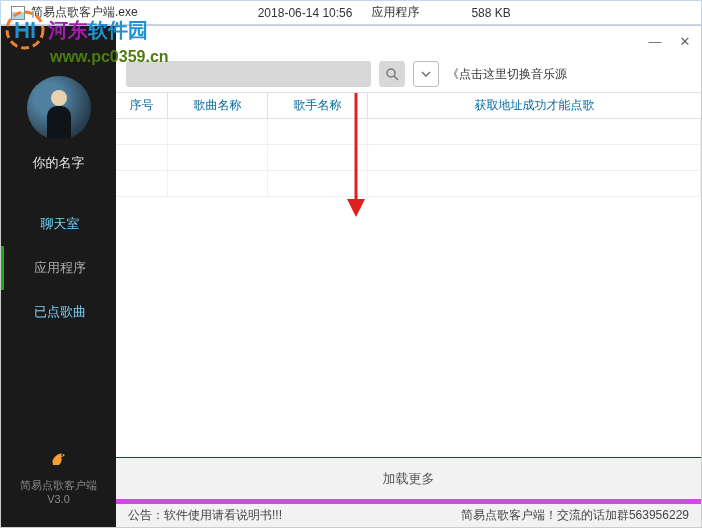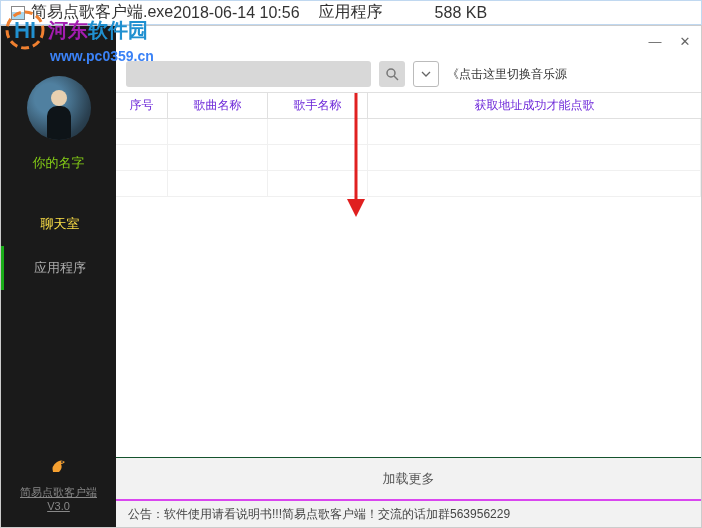--- a/index.html
+++ b/index.html
@@ -1,68 +1,68 @@
 <!DOCTYPE html>
 <html><head>
   <meta charset="utf-8">
   <style>
     * { margin: 0; padding: 0; box-sizing: border-box; font-family: "Microsoft YaHei", sans-serif; }
     body { width: 702px; height: 528px; position: relative; background: #fff; overflow: hidden; }
     
-    .file-bar { position: absolute; top: 0; left: 0; right: 0; height: 25px; background: #fff; border: 1px solid #c0d8f0; display: flex; align-items: center; padding: 0 10px; font-size: 16px; color: #333; text-align: center; }
+    .file-bar { position: absolute; top: 0; left: 0; right: 0; height: 25px; background: #fff; border: 1px solid #c0d8f0; display: flex; align-items: center; padding: 0 10px; font-size: 12px; color: #333; text-align: center; }
     .file-bar .fname { flex: 0 0 auto; margin-left: 20px; }
-    .file-bar .fdate { }
+    .file-bar .fdate { margin-left: 120px; }
     .file-bar .ftype { margin-left: 19px; }
     .file-bar .fsize { margin-left: 52px; }
     .file-icon { width: 14px; height: 14px; background: linear-gradient(#fff 40%, #a8d8f0 40%); border: 1px solid #888; position: absolute; left: 10px; }
     
     .watermark { position: absolute; top: 10px; left: 5px; z-index: 100; pointer-events: none; }
     .watermark .logo { display: flex; align-items: center; }
     .watermark .logo-icon { width: 40px; height: 40px; }
     .watermark .logo-text { font-size: 20px; font-weight: bold; color: #2090d0; margin-left: 3px; }
     .watermark .logo-text .orange { color: #a21caf; }
-    .watermark .url { font-size: 14px; font-weight: bold; color: #3b82f6; margin-top: -2px; margin-left: 45px; }
+    .watermark .url { font-size: 16px; font-weight: bold; color: #4d7c0f; margin-top: -2px; margin-left: 45px; }
     
     .app-window { position: absolute; top: 25px; left: 0; right: 0; bottom: 0; display: flex; border: 1px solid #ccc; background: #fff; }
     
     .sidebar { width: 115px; background: #1a1a1a; display: flex; flex-direction: column; align-items: center; color: #888; font-size: 13px; }
     .avatar { width: 64px; height: 64px; border-radius: 50%; margin-top: 50px; background: radial-gradient(circle at 35% 35%, #5080a0 25%, #2a4050 70%, #1a2a35); overflow: hidden; position: relative; }
     .avatar::before { content:''; position:absolute; bottom:0; left:20px; width:24px; height:34px; background:#0e1418; border-radius:10px 10px 0 0; }
     .avatar::after { content:''; position:absolute; top:14px; left:24px; width:16px; height:16px; background:#e8d0b0; border-radius:50%; }
-    .user-name { margin-top: 14px; color: #84cc16; }
+    .user-name { margin-top: 14px; color: #e5e5e5; }
     .nav { margin-top: 30px; width: 100%; }
-    .nav-item { height: 44px; display: flex; align-items: center; justify-content: center; color: #fde047; cursor: pointer; border-left: 3px solid transparent; }
+    .nav-item { height: 44px; display: flex; align-items: center; justify-content: center; color: #7dd3fc; cursor: pointer; border-left: 3px solid transparent; }
     .nav-item.active { border-left: 3px solid #1aad19; color: #aaa; }
-    .sidebar-footer { margin-top: auto; margin-bottom: 15px; text-align: center; font-size: 11px; color: #888; text-decoration: underline; }
+    .sidebar-footer { margin-top: auto; margin-bottom: 22px; text-align: center; font-size: 11px; color: #888; }
     .bird-icon { width: 24px; height: 24px; margin: 0 auto 5px; }
     
     .main { flex: 1; display: flex; flex-direction: column; position: relative; }
     .title-bar { height: 30px; display: flex; justify-content: flex-end; align-items: center; padding-right: 8px; gap: 14px; }
     .win-btn { width: 16px; height: 16px; display: flex; align-items: center; justify-content: center; color: #666; cursor: pointer; font-size: 13px; }
     
     .search-row { height: 36px; display: flex; align-items: center; padding: 0 10px; gap: 8px; }
     .search-input { flex: 0 0 245px; height: 26px; background: #d8d8d8; border: none; border-radius: 3px; padding: 0 8px; font-size: 12px; }
     .search-btn { width: 26px; height: 26px; background: #d8d8d8; border: none; border-radius: 3px; display:flex; align-items:center; justify-content:center; cursor: pointer; }
     .dropdown { width: 26px; height: 26px; border: 1px solid #bbb; border-radius: 3px; display: flex; align-items: center; justify-content: center; cursor: pointer; }
     .hint { font-size: 12px; color: #333; }
     
     .table { flex: 1; border-top: 1px solid #e0e0e0; overflow: hidden; display: flex; flex-direction: column; }
     .thead { display: flex; height: 26px; background: #fff; border-bottom: 1px solid #e0e0e0; font-size: 12px; }
-    .th { display: flex; align-items: center; justify-content: center; border-right: 1px solid #e0e0e0; color: #6d28d9; }
+    .th { display: flex; align-items: center; justify-content: center; border-right: 1px solid #e0e0e0; color: #0369a1; }
     .th1 { width: 52px; }
     .th2 { width: 100px; }
     .th3 { width: 100px; }
     .th4 { flex: 1; border-right: none; }
     .tbody { flex: 1; position: relative; }
     .trow { display: flex; height: 26px; border-bottom: 1px solid #f0f0f0; }
     .td { border-right: 1px solid #f0f0f0; }
     .arrow-annotation { position: absolute; top: -80px; left: 225px; pointer-events: none; z-index: 50; }
     
     .load-more { height: 42px; display: flex; align-items: center; justify-content: center; font-size: 13px; color: #555; background: #f2f2f2; cursor: pointer; border-top: 1px solid #14532d; }
-    .notice-bar { height: 28px; display: flex; align-items: center; justify-content: flex-start; padding: 6px 12px; font-size: 12px; color: #444; background: #f2f2f2; border-top: 2px solid #d946ef; }
+    .notice-bar { height: 28px; display: flex; align-items: center; justify-content: space-between; padding: 6px 12px; font-size: 12px; color: #444; background: #f2f2f2; border-top: 5px solid #d946ef; }
   </style>
 </head>
 <body>
 
 <div class="file-bar">
   <div class="file-icon"></div>
   <span class="fname">简易点歌客户端.exe</span>
   <span class="fdate">2018-06-14 10:56</span>
   <span class="ftype">应用程序</span>
   <span class="fsize">588 KB</span>
@@ -79,20 +79,21 @@
   <div class="url">www.pc0359.cn</div>
 </div>
 
 <div class="app-window">
   <div class="sidebar">
     <div class="avatar"></div>
     <div class="user-name">你的名字</div>
     <div class="nav">
       <div class="nav-item">聊天室</div>
       <div class="nav-item active">应用程序</div>
+      <div class="nav-item">已点歌曲</div>
     </div>
     <div class="sidebar-footer">
       <svg class="bird-icon" viewBox="0 0 24 24">
           <path d="M6 18 Q4 12 10 8 Q14 5 18 8 Q16 10 14 10 Q16 14 12 18 Z" fill="#f5a030"></path>
           <circle cx="15" cy="8" r="1" fill="#333"></circle>
         </svg>
       <div>简易点歌客户端</div>
       <div>V3.0</div>
     </div>
   </div>

